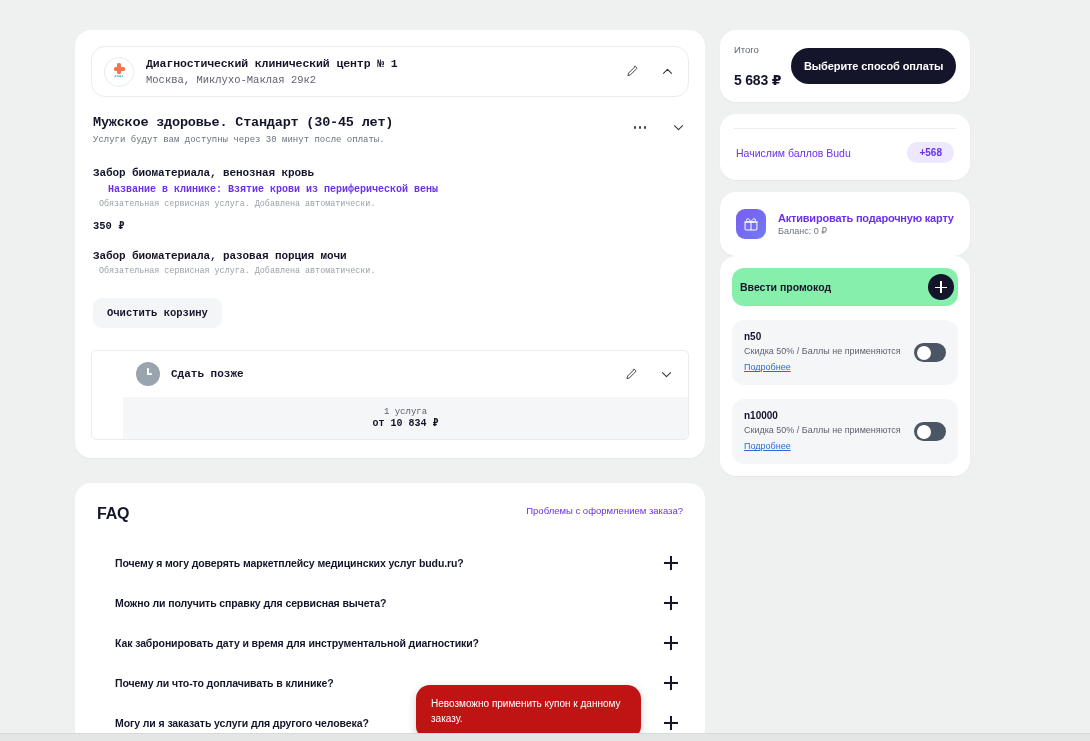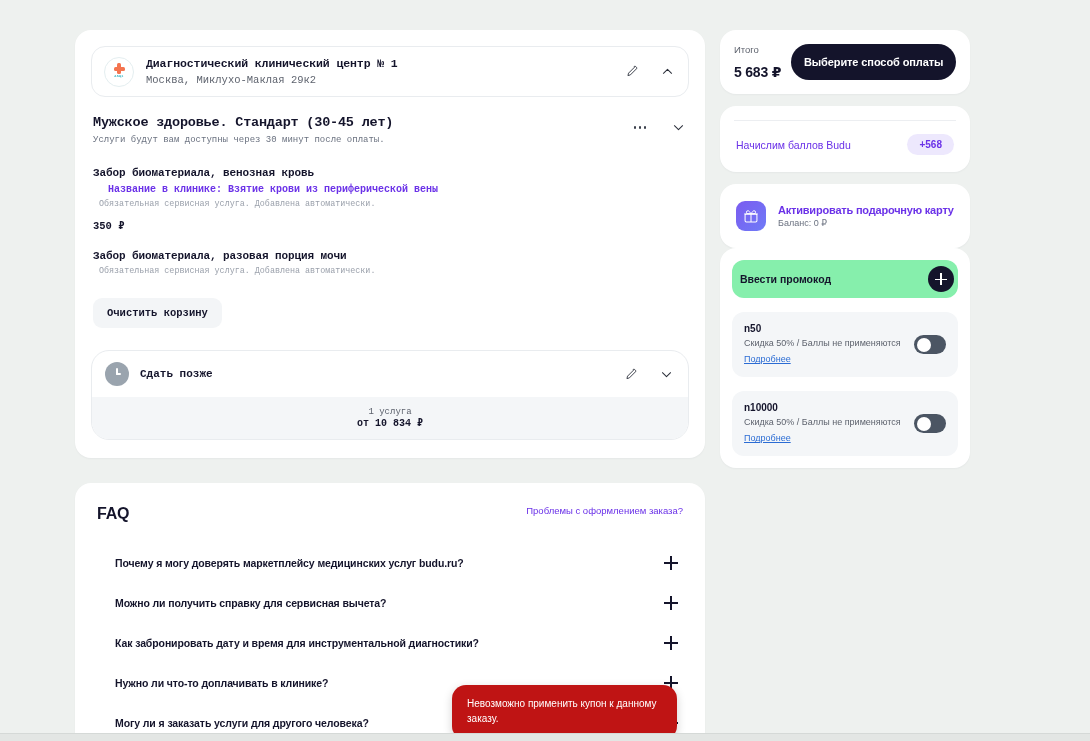--- a/index.html
+++ b/index.html
@@ -181,22 +181,23 @@
     font-size: 10.5px;
     font-weight: 700;
     color: #14142b;
     cursor: pointer;
   }
 
   
   .later-box {
     margin-top: 22px;
     border: 1px solid #e9ecef;
-    border-radius: 18px;
+    border-radius: 5px;
     overflow: hidden;
+    padding-left: 31px;
   }
   .later-head {
     display: flex;
     align-items: center;
     gap: 11px;
     padding: 11px 13px;
   }
   .clock {
     width: 24px; height: 24px; flex: 0 0 24px;
     border-radius: 50%;
@@ -257,21 +258,21 @@
   .faq-plus:before { left: 7.2px; top: 1px; width: 1.6px; height: 14px; }
   .faq-plus:after  { top: 7.2px; left: 1px; height: 1.6px; width: 14px; }
 
   
   .side-card { padding: 14px; }
   .side-card + .side-card { margin-top: 12px; }
 
   .total-row { display: flex; align-items: center; gap: 10px; }
   .total-block { flex: 0 0 auto; }
   .total-label { font-size: 9.5px; color: #5e636e; line-height: 1.3; }
-  .total-value { font-size: 14px; font-weight: 700; margin-top: 8px; letter-spacing: -.2px; }
+  .total-value { font-size: 14px; font-weight: 700; margin-top: 16px; letter-spacing: -.2px; }
   .pay-btn {
     flex: 1 1 auto;
     background: #14142b;
     color: #ffffff;
     border: 0;
     border-radius: 999px;
     padding: 12px 10px;
     font-family: inherit;
     font-size: 11px;
     font-weight: 700;
@@ -379,21 +380,21 @@
     color: #2b6cd4;
     text-decoration: underline;
     margin-top: 3px;
     display: inline-block;
     cursor: pointer;
   }
 
   
   .toast {
     position: absolute;
-    left: 452px;
+    left: 416px;
     top: 685px;
     width: 225px;
     background: #bf1414;
     color: #ffffff;
     border-radius: 14px;
     padding: 12px 2px 14px 15px;
     font-size: 10px;
     line-height: 1.45;
     box-shadow: 0 3px 10px rgba(0,0,0,.18);
   }
@@ -517,21 +518,21 @@
           </div>
           <div class="faq-item">
             <span class="faq-q">Можно ли получить справку для сервисная вычета?</span>
             <span class="faq-plus"></span>
           </div>
           <div class="faq-item">
             <span class="faq-q">Как забронировать дату и время для инструментальной диагностики?</span>
             <span class="faq-plus"></span>
           </div>
           <div class="faq-item">
-            <span class="faq-q">Нужно ли что-то доплачивать в клинике?</span>
+            <span class="faq-q">Почему ли что-то доплачивать в клинике?</span>
             <span class="faq-plus"></span>
           </div>
           <div class="faq-item">
             <span class="faq-q">Могу ли я заказать услуги для другого человека?</span>
             <span class="faq-plus"></span>
           </div>
           <div class="faq-item">
             
             
           </div>

